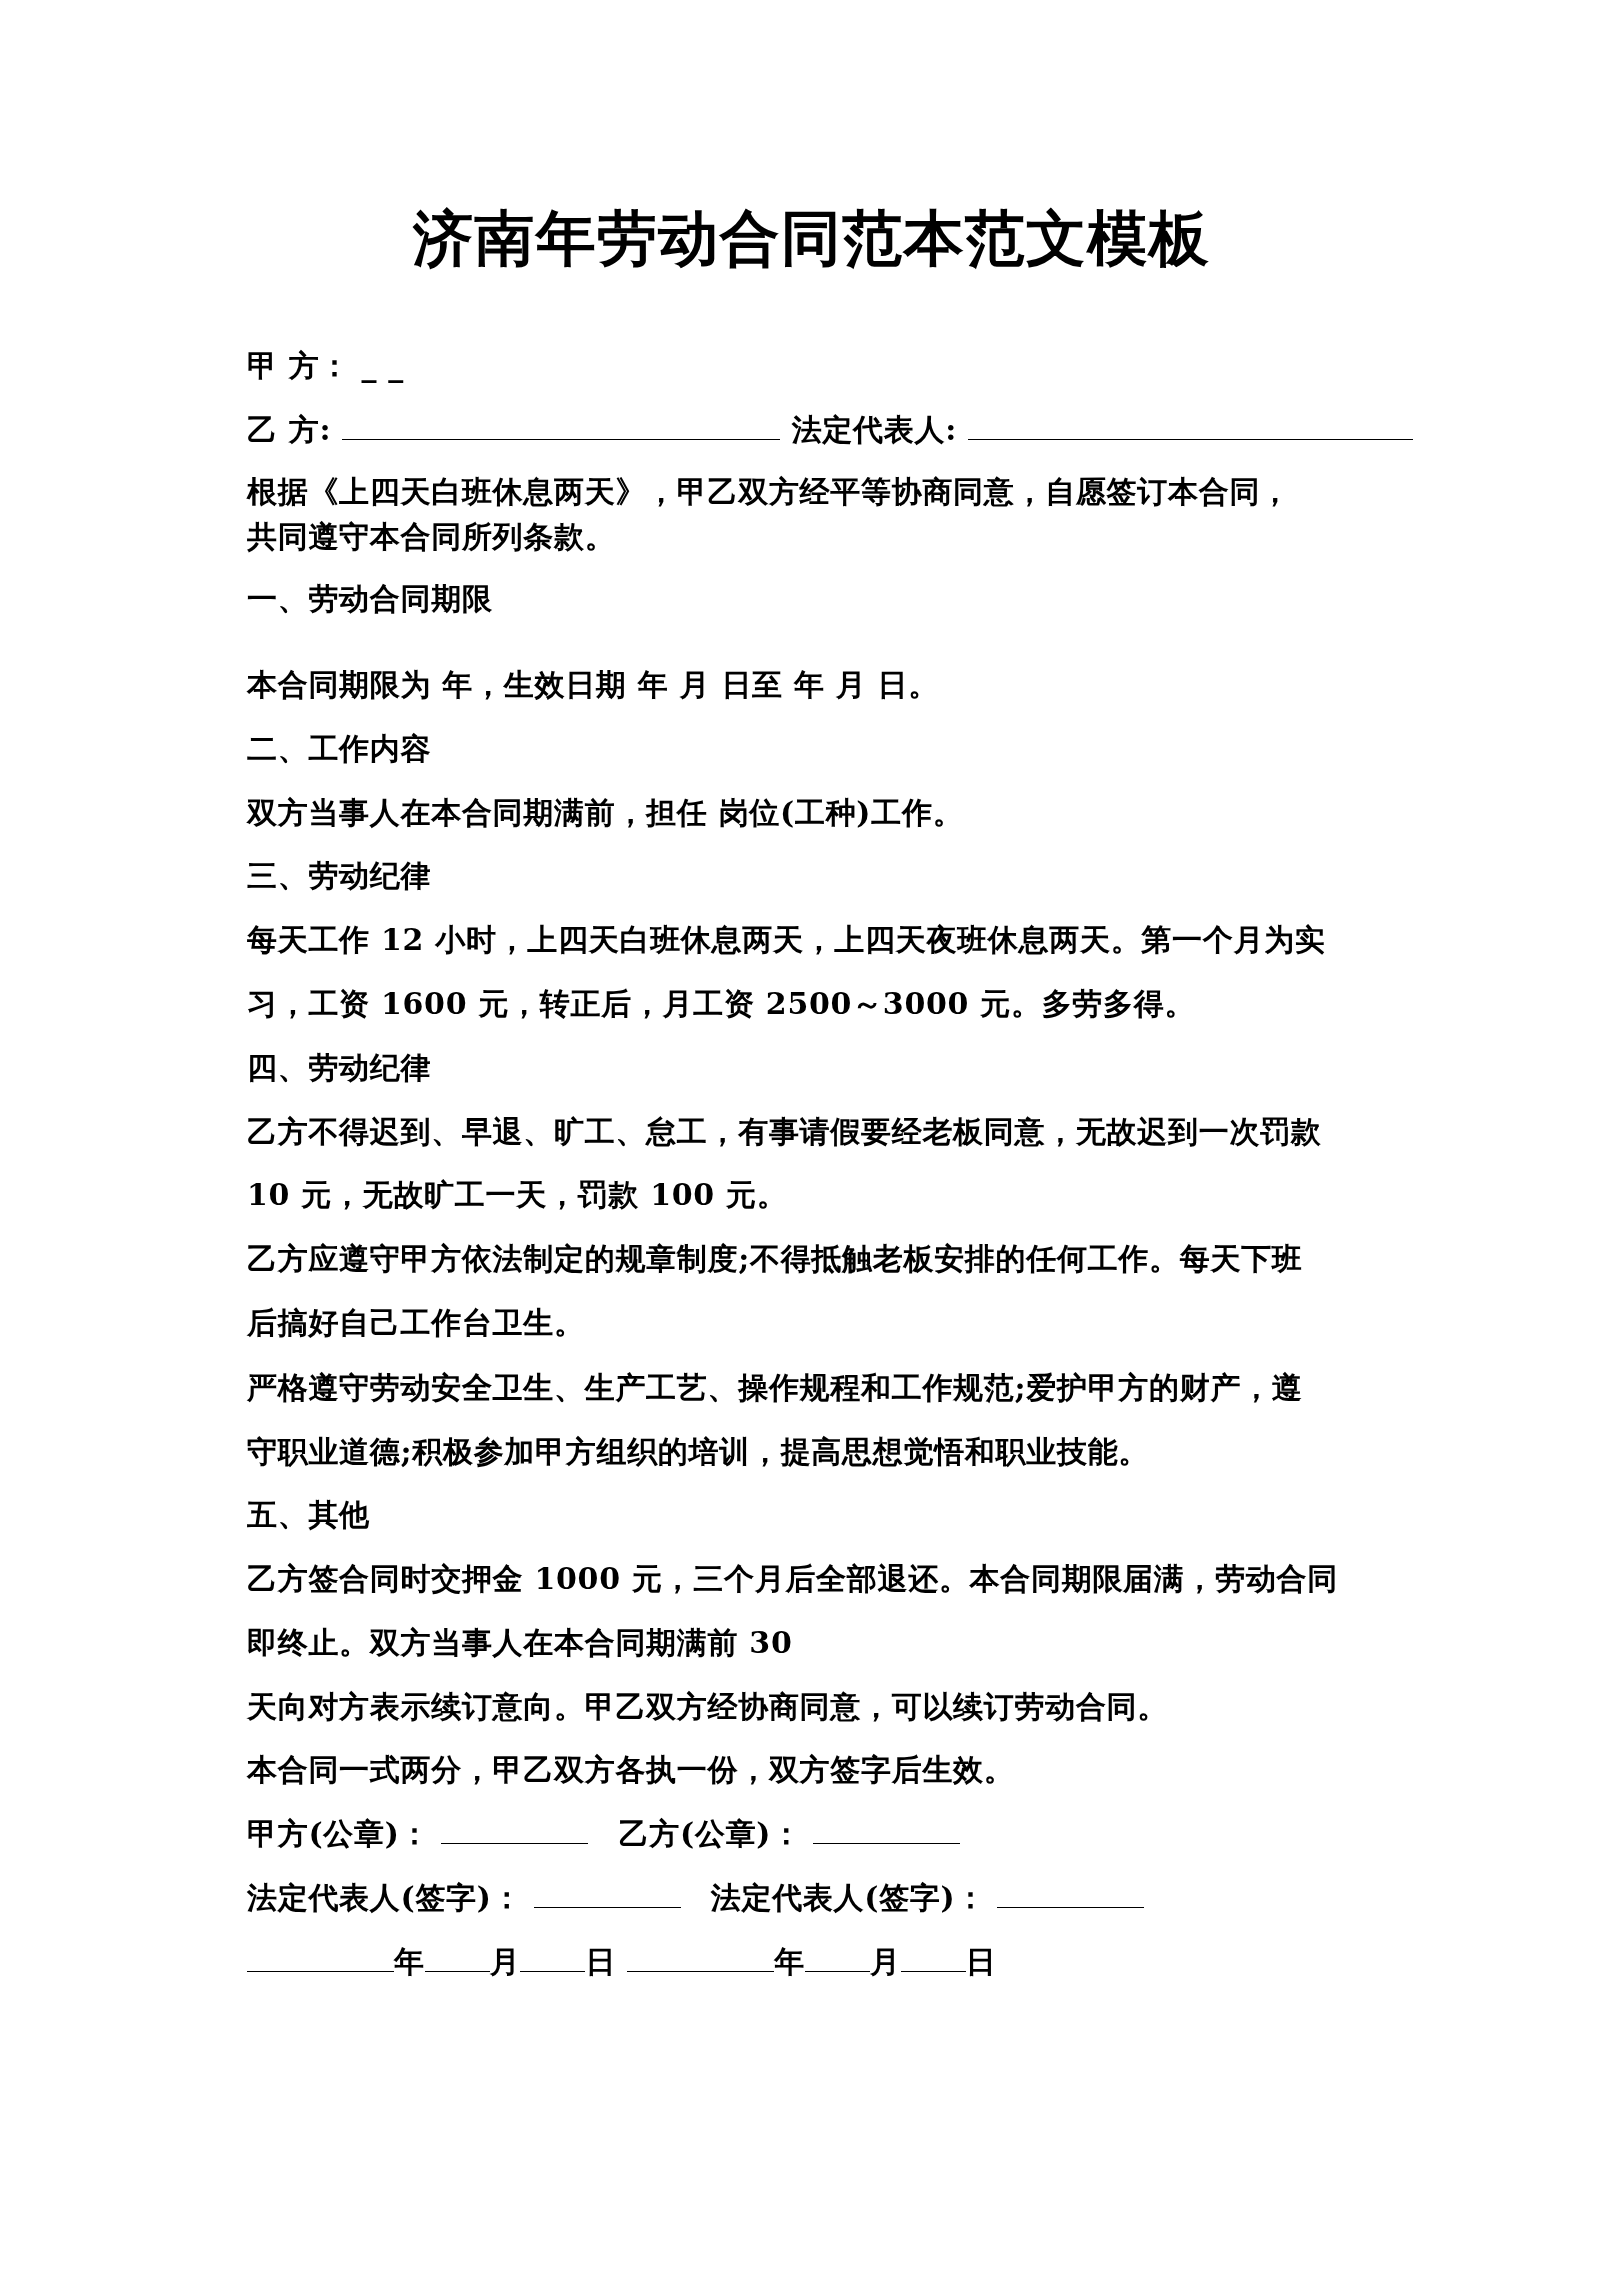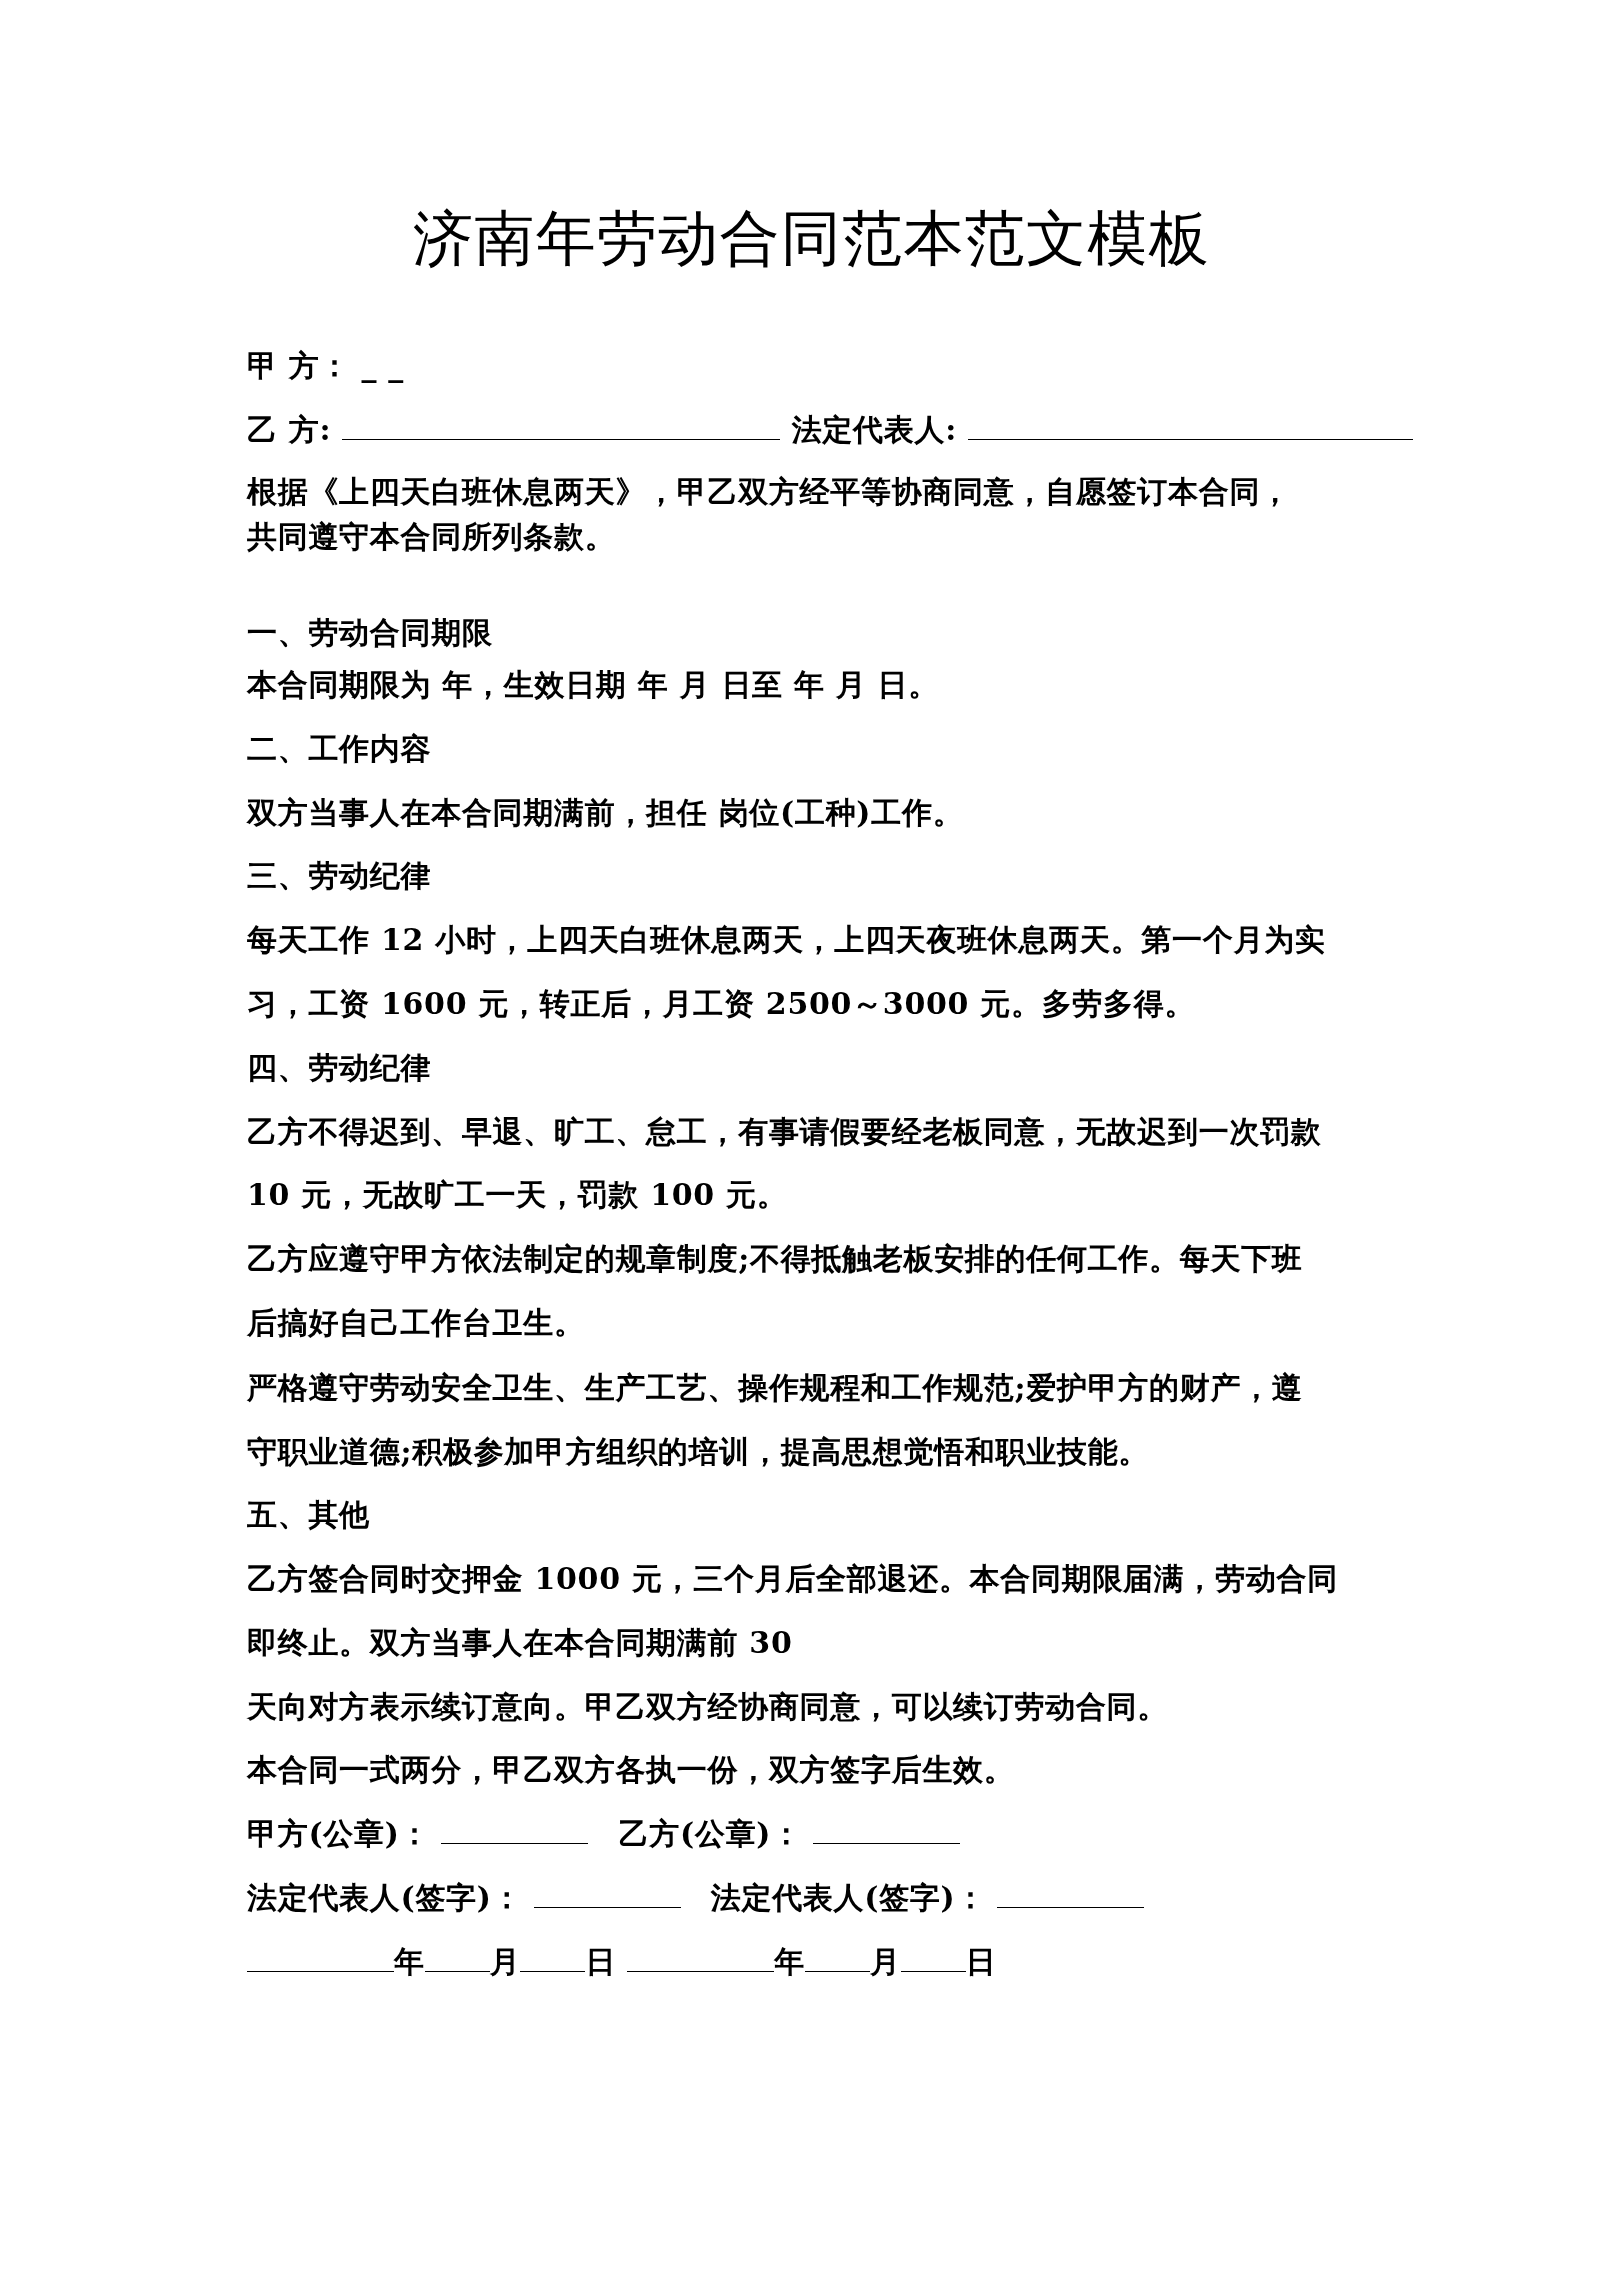--- a/index.html
+++ b/index.html
@@ -4,21 +4,21 @@
 <style>
   html, body { margin: 0; padding: 0; background: #ffffff; }
   body {
     width: 1623px; height: 2295px; position: relative; overflow: hidden;
     font-family: "DejaVu Serif", "Liberation Serif", serif;
     color: #000;
   }
   .title {
     position: absolute; left: 0; width: 1623px; top: 196px;
     text-align: center; font-size: 60px; line-height: 85px;
-    letter-spacing: 1.3px; font-weight: normal;
+    letter-spacing: 1.3px; font-weight: bold;
   }
   .line {
     position: absolute; left: 247px; font-size: 30px; line-height: 39px;
     white-space: nowrap; letter-spacing: 0.7px; font-weight: bold;
   }
   .blank { display: inline-block; border-bottom: 1.3px solid #000; height: 29px; vertical-align: baseline; }
 </style>
 </head>
 <body>
 
@@ -33,21 +33,21 @@
   <div class="line" style="top:410px">
     <span>乙  方:</span>
     <span class="blank" style="width:438px"></span>
     <span>法定代表人:</span>
     <span class="blank" style="width:445px"></span>
   </div>
 
   <div class="line" style="top:472px">根据《上四天白班休息两天》，甲乙双方经平等协商同意，自愿签订本合同，</div>
   <div class="line" style="top:517px">共同遵守本合同所列条款。</div>
 
-  <div class="line" style="top:613px">一、劳动合同期限</div>
+  <div class="line" style="top:579px">一、劳动合同期限</div>
   <div class="line" style="top:665px">本合同期限为 年，生效日期 年 月 日至 年 月 日。</div>
 
   <div class="line" style="top:729px">二、工作内容</div>
   <div class="line" style="top:793px">双方当事人在本合同期满前，担任 岗位(工种)工作。</div>
 
   <div class="line" style="top:856px">三、劳动纪律</div>
   <div class="line" style="top:920px">每天工作 12 小时，上四天白班休息两天，上四天夜班休息两天。第一个月为实</div>
   <div class="line" style="top:984px">习，工资 1600 元，转正后，月工资 2500～3000 元。多劳多得。</div>
 
   <div class="line" style="top:1048px">四、劳动纪律</div>

